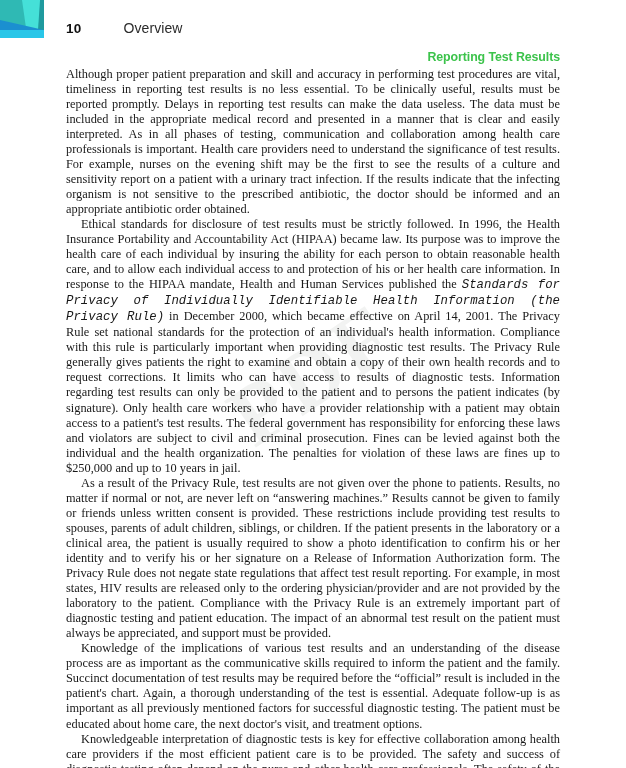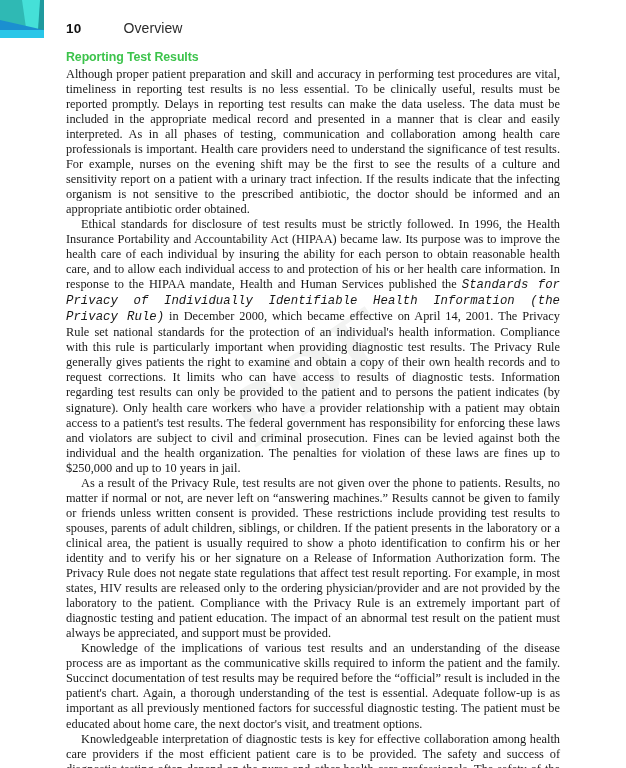--- a/index.html
+++ b/index.html
@@ -79,20 +79,21 @@
     z-index: 2;
   }
   .section-heading {
     font-family: "Liberation Sans", sans-serif;
     font-size: 12.4px;
     font-weight: bold;
     color: #3cc34b;
     letter-spacing: -0.1px;
     margin: 0 0 1px 0;
     line-height: 1.25;
+    text-align: right;
   }
   p.body-text {
     margin: 0;
     font-size: 12.35px;
     line-height: 15.05px;
     text-align: justify;
     text-justify: inter-word;
     color: #181818;
     hyphens: manual;
   }

